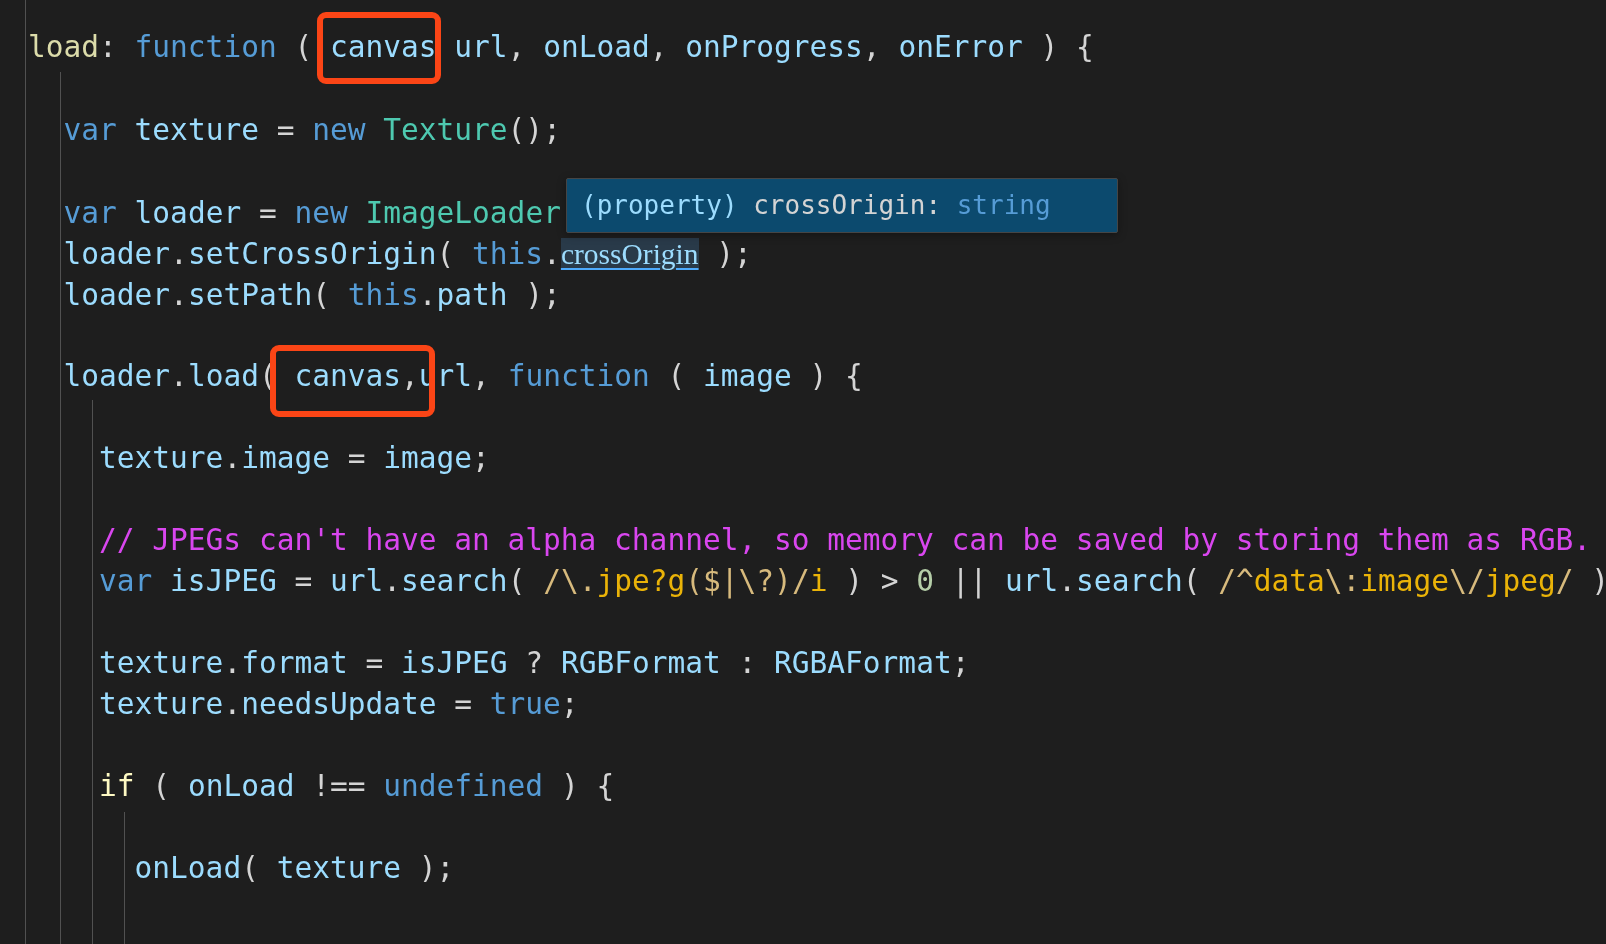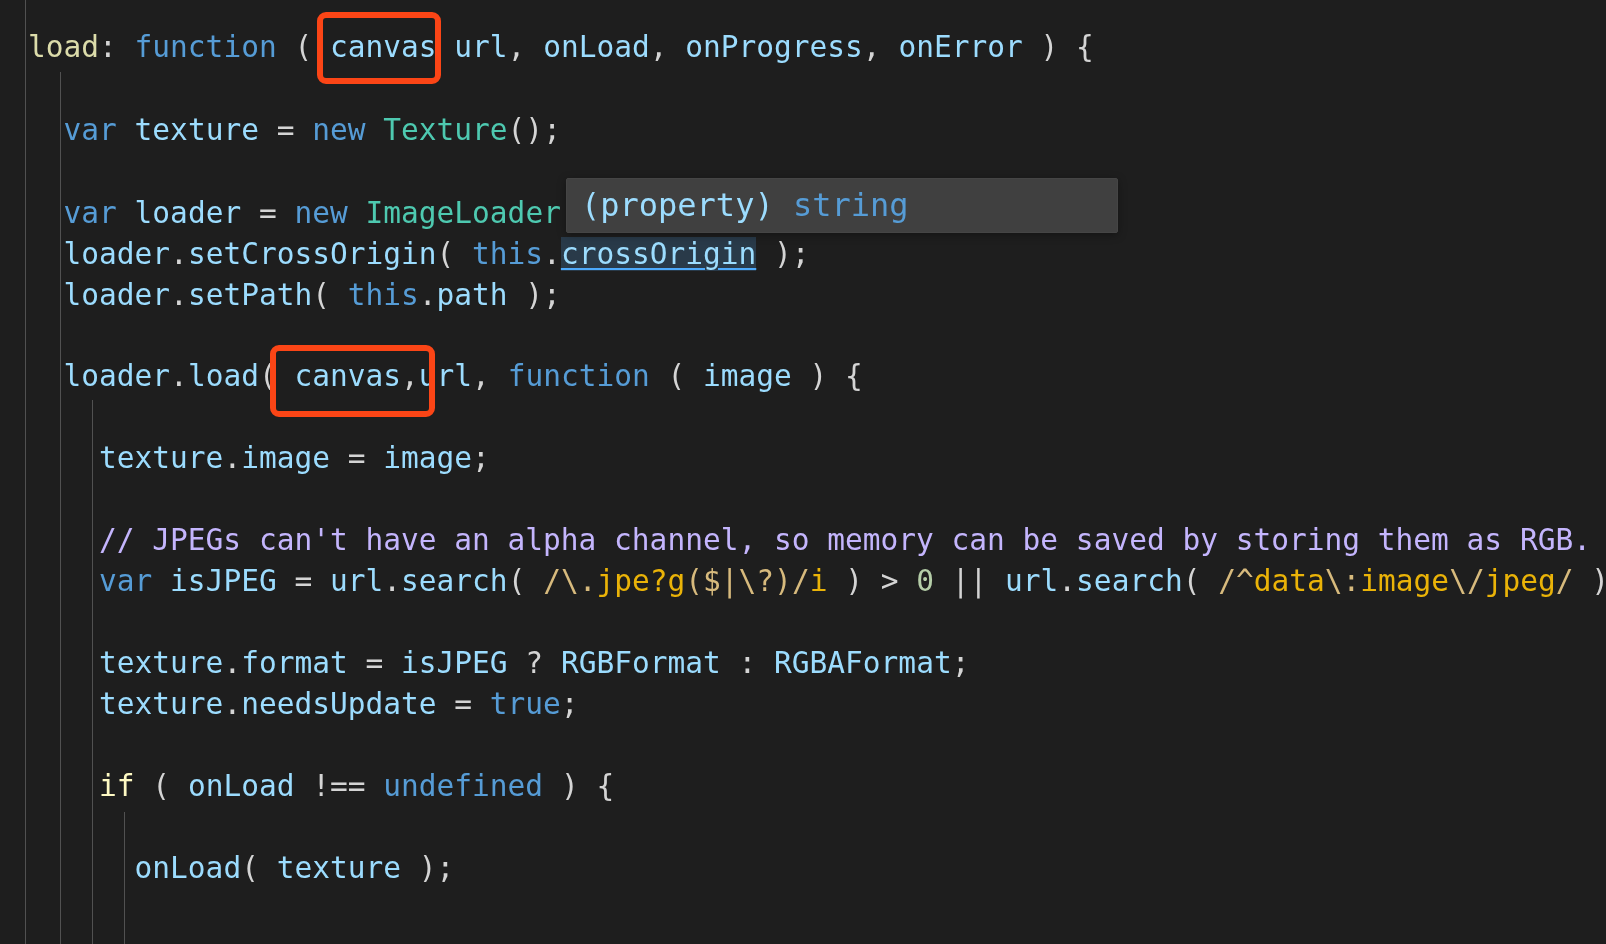--- a/index.html
+++ b/index.html
@@ -53,51 +53,52 @@
     line-height: 41.3px;
   }
 
   
   .t-plain   { color: #d4d4d4; }
   .t-key     { color: #569cd6; }   
   .t-ctrl    { color: #fef9c3; }   
   .t-fn      { color: #dcdcaa; }   
   .t-var     { color: #9cdcfe; }   
   .t-type    { color: #4ec9b0; }   
-  .t-comment { color: #c4b5fd; }
+  .t-comment { color: #d946ef; }
   .t-regex   { color: #eab308; }
   .t-regexesc{ color: #d7ba7d; }
   .t-num     { color: #b5cea8; }
 
   
   .sym-hover {
     color: #9cdcfe;
     background: #264f78;
     background: rgba(58,97,134,.42);
     text-decoration: underline;
     text-decoration-color: #4daafc;
     text-underline-offset: 4px;
     text-decoration-thickness: 2px;
+    font-family: Liberation Serif, serif;
   }
 
   
   #hover-tooltip {
     position: absolute;
     left: 566px;
     top: 178px;
     width: 552px;
     height: 55px;
     box-sizing: border-box;
-    background: #404040;
+    background: #0c4a6e;
     border: 1px solid #454545;
     border-radius: 2px;
     padding: 0 14px;
     display: flex;
     align-items: center;
-    font-size: 32px;
+    font-size: 26px;
     line-height: 53px;
     white-space: pre;
     color: #d4d4d4;
     z-index: 30;
     box-shadow: 0 2px 8px rgba(0,0,0,.35);
   }
   #hover-tooltip .tt-kind { color: #9cdcfe; }
   #hover-tooltip .tt-name { color: #d4d4d4; }
   #hover-tooltip .tt-type { color: #569cd6; }
 
@@ -120,21 +121,21 @@
   <div id="indent-guides">
       <div class="indent-guide" style="left: 25px; top: 0px; height: 944px;"></div>
       <div class="indent-guide" style="left: 60px; top: 72px; height: 872px;"></div>
       <div class="indent-guide" style="left: 92px; top: 400px; height: 544px;"></div>
       <div class="indent-guide" style="left: 124px; top: 812px; height: 132px;"></div>
     </div>
 
   <div id="code"><div class="line" style="top: 27px;"><span class="t-fn">load</span><span class="t-plain">: </span><span class="t-key">function</span><span class="t-plain"> ( </span><span class="t-var">canvas</span><span class="t-plain"> </span><span class="t-var">url</span><span class="t-plain">, </span><span class="t-var">onLoad</span><span class="t-plain">, </span><span class="t-var">onProgress</span><span class="t-plain">, </span><span class="t-var">onError</span><span class="t-plain"> ) {</span></div><div class="line" style="top: 110px;"><span class="t-plain">  </span><span class="t-key">var</span><span class="t-plain"> </span><span class="t-var">texture</span><span class="t-plain"> = </span><span class="t-key">new</span><span class="t-plain"> </span><span class="t-type">Texture</span><span class="t-plain">();</span></div><div class="line" style="top: 193px;"><span class="t-plain">  </span><span class="t-key">var</span><span class="t-plain"> </span><span class="t-var">loader</span><span class="t-plain"> = </span><span class="t-key">new</span><span class="t-plain"> </span><span class="t-type">ImageLoader</span><span class="t-plain">();</span></div><div class="line" style="top: 234px;"><span class="t-plain">  </span><span class="t-var">loader</span><span class="t-plain">.</span><span class="t-var">setCrossOrigin</span><span class="t-plain">( </span><span class="t-key">this</span><span class="t-plain">.</span><span class="sym-hover">crossOrigin</span><span class="t-plain"> );</span></div><div class="line" style="top: 275px;"><span class="t-plain">  </span><span class="t-var">loader</span><span class="t-plain">.</span><span class="t-var">setPath</span><span class="t-plain">( </span><span class="t-key">this</span><span class="t-plain">.</span><span class="t-var">path</span><span class="t-plain"> );</span></div><div class="line" style="top: 356px;"><span class="t-plain">  </span><span class="t-var">loader</span><span class="t-plain">.</span><span class="t-var">load</span><span class="t-plain">( </span><span class="t-var">canvas</span><span class="t-plain">,</span><span class="t-var">url</span><span class="t-plain">, </span><span class="t-key">function</span><span class="t-plain"> ( </span><span class="t-var">image</span><span class="t-plain"> ) {</span></div><div class="line" style="top: 438px;"><span class="t-plain">    </span><span class="t-var">texture</span><span class="t-plain">.</span><span class="t-var">image</span><span class="t-plain"> = </span><span class="t-var">image</span><span class="t-plain">;</span></div><div class="line" style="top: 520px;"><span class="t-plain">    </span><span class="t-comment">// JPEGs can't have an alpha channel, so memory can be saved by storing them as RGB.</span></div><div class="line" style="top: 561px;"><span class="t-plain">    </span><span class="t-key">var</span><span class="t-plain"> </span><span class="t-var">isJPEG</span><span class="t-plain"> = </span><span class="t-var">url</span><span class="t-plain">.</span><span class="t-var">search</span><span class="t-plain">( </span><span class="t-regexesc">/</span><span class="t-regexesc">\.</span><span class="t-regex">jpe</span><span class="t-regex">?</span><span class="t-regex">g</span><span class="t-regexesc">(</span><span class="t-regexesc">$</span><span class="t-regexesc">|</span><span class="t-regexesc">\?</span><span class="t-regexesc">)</span><span class="t-regexesc">/</span><span class="t-regex">i</span><span class="t-plain"> ) </span><span class="t-plain">&gt;</span><span class="t-plain"> </span><span class="t-num">0</span><span class="t-plain"> || </span><span class="t-var">url</span><span class="t-plain">.</span><span class="t-var">search</span><span class="t-plain">( </span><span class="t-regexesc">/</span><span class="t-regexesc">^</span><span class="t-regex">data</span><span class="t-regexesc">\:</span><span class="t-regex">image</span><span class="t-regexesc">\/</span><span class="t-regex">jpeg</span><span class="t-regexesc">/</span><span class="t-plain"> ) ==</span></div><div class="line" style="top: 643px;"><span class="t-plain">    </span><span class="t-var">texture</span><span class="t-plain">.</span><span class="t-var">format</span><span class="t-plain"> = </span><span class="t-var">isJPEG</span><span class="t-plain"> ? </span><span class="t-var">RGBFormat</span><span class="t-plain"> : </span><span class="t-var">RGBAFormat</span><span class="t-plain">;</span></div><div class="line" style="top: 684px;"><span class="t-plain">    </span><span class="t-var">texture</span><span class="t-plain">.</span><span class="t-var">needsUpdate</span><span class="t-plain"> = </span><span class="t-key">true</span><span class="t-plain">;</span></div><div class="line" style="top: 766px;"><span class="t-plain">    </span><span class="t-ctrl">if</span><span class="t-plain"> ( </span><span class="t-var">onLoad</span><span class="t-plain"> !== </span><span class="t-key">undefined</span><span class="t-plain"> ) {</span></div><div class="line" style="top: 848px;"><span class="t-plain">      </span><span class="t-var">onLoad</span><span class="t-plain">( </span><span class="t-var">texture</span><span class="t-plain"> );</span></div></div>
 
   <div id="hover-tooltip">
-    <span class="tt-kind">(property)</span><span class="tt-type"> string</span>
+    <span class="tt-kind">(property)</span><span class="tt-name"> crossOrigin:</span><span class="tt-type"> string</span>
   </div>
 
   <div id="annotations">
       <div class="annot-box" style="left: 317px; top: 12px; width: 124px; height: 72px; border-color: rgb(251, 69, 22);"></div>
       <div class="annot-box" style="left: 270px; top: 345px; width: 165px; height: 72px; border-color: rgb(251, 69, 22);"></div>
     </div>
 
 </div>
 
 </body></html>

